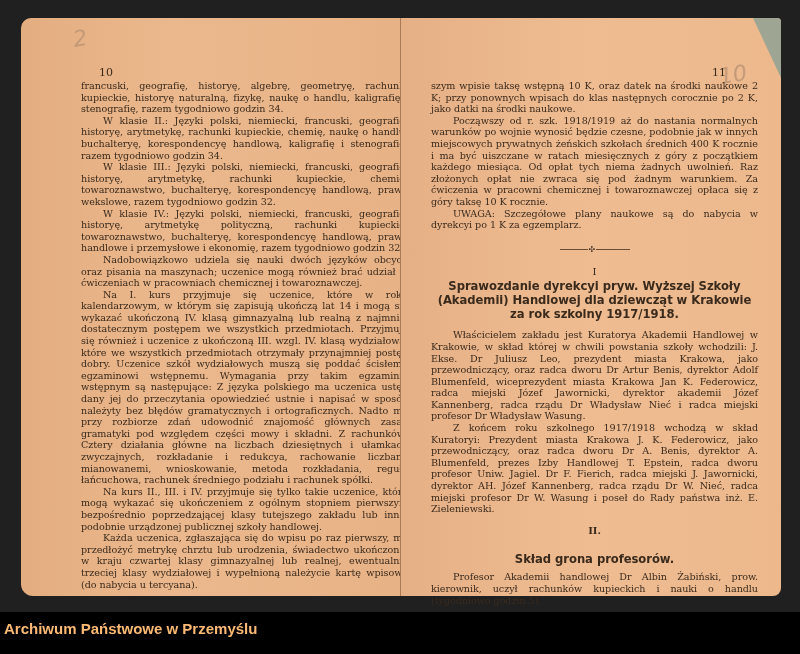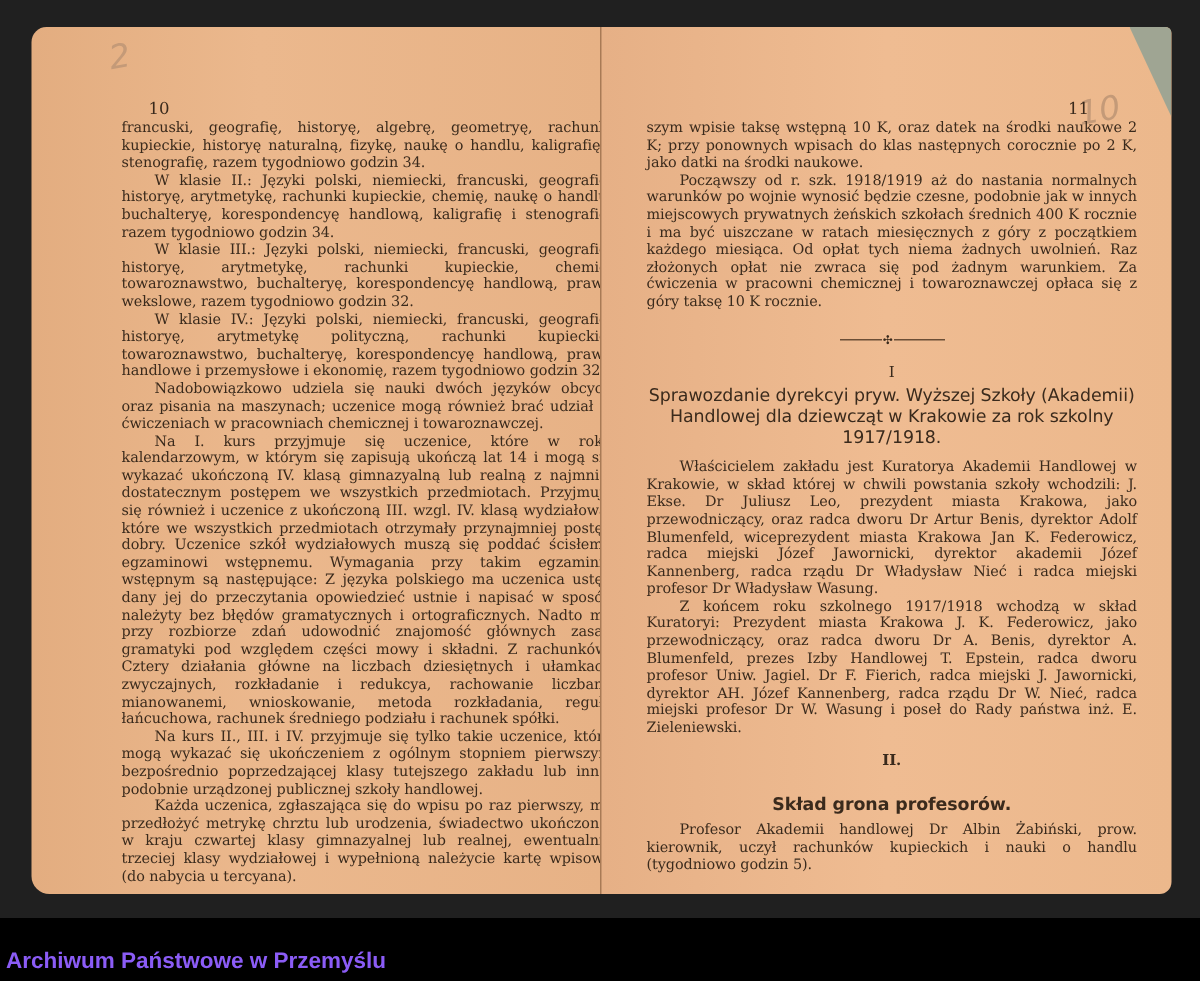--- a/index.html
+++ b/index.html
@@ -59,35 +59,35 @@
     margin: 14px auto 12px; width: 70px; height: 9px; position: relative;
   }
   .ornament::before {
     content: ""; position: absolute; left: 0; right: 0; top: 4px; height: 1px; background: #6b4e36;
   }
   .ornament span {
     position: absolute; left: 28px; top: 0; font-size: 8px; line-height: 9px; background: #efbc92; padding: 0 1px;
   }
   .sec-num { text-align: center; margin: 4px 0 2px; font-size: 10px; }
   .sec-title {
-    text-align: center; font-weight: normal; font-size: 11.6px; line-height: 14px;
+    text-align: center; font-weight: bold; font-size: 11.6px; line-height: 14px;
     font-family: "DejaVu Sans", sans-serif; margin: 0 0 8px;
   }
   .sec-title2 {
     text-align: center; font-weight: bold; font-size: 11.6px; line-height: 14px;
     font-family: "DejaVu Sans", sans-serif; margin: 16px 0 5px;
   }
   .footer {
     position: absolute; left: 0; top: 612px; width: 800px; height: 42px;
     background: #000;
   }
   .footer-label {
-    position: absolute; left: 4px; top: 20px;
+    position: absolute; left: 4px; top: 8px;
     font-family: "Liberation Sans", sans-serif; font-weight: bold;
-    font-size: 15px; color: #8b5cf6;
+    font-size: 15px; color: #fdba74;
   }
 </style>
 </head>
 <body>
 
 <div class="scan">
   <div class="page left">
     <div class="pencil" style="left:52px; top:8px;">2</div>
     <div class="pagenum" style="left:78px;">10</div>
     <div class="text">
@@ -104,20 +104,21 @@
 
   <div class="gutter"></div>
 
   <div class="page right">
     <div class="corner-tab"></div>
     <div class="pencil" style="left:318px; top:44px;">10</div>
     <div class="pagenum" style="left:311px;">11</div>
     <div class="text">
       <p class="noindent">szym wpisie taksę wstępną 10 K, oraz datek na środki naukowe 2 K; przy ponownych wpisach do klas następnych corocznie po 2 K, jako datki na środki naukowe.</p>
       <p>Począwszy od r. szk. 1918/1919 aż do nastania normalnych warunków po wojnie wynosić będzie czesne, podobnie jak w innych miejscowych prywatnych żeńskich szkołach średnich 400 K rocznie i ma być uiszczane w ratach miesięcznych z góry z początkiem każdego miesiąca. Od opłat tych niema żadnych uwolnień. Raz złożonych opłat nie zwraca się pod żadnym warunkiem. Za ćwiczenia w pracowni chemicznej i towaroznawczej opłaca się z góry taksę 10 K rocznie.</p>
+      <p>UWAGA: Szczegółowe plany naukowe są do nabycia w dyrekcyi po 1 K za egzemplarz.</p>
 
       <div class="ornament">
           <span>✣</span>
         </div>
 
       <div class="sec-num">I</div>
       <div class="sec-title">Sprawozdanie dyrekcyi pryw. Wyższej Szkoły (Akademii) Handlowej dla dziewcząt w Krakowie za rok szkolny 1917/1918.</div>
       <p>Właścicielem zakładu jest Kuratorya Akademii Handlowej w Krakowie, w skład której w chwili powstania szkoły wchodzili: J. Ekse. Dr Juliusz Leo, prezydent miasta Krakowa, jako przewodniczący, oraz radca dworu Dr Artur Benis, dyrektor Adolf Blumenfeld, wiceprezydent miasta Krakowa Jan K. Federowicz, radca miejski Józef Jawornicki, dyrektor akademii Józef Kannenberg, radca rządu Dr Władysław Nieć i radca miejski profesor Dr Władysław Wasung.</p>
       <p>Z końcem roku szkolnego 1917/1918 wchodzą w skład Kuratoryi: Prezydent miasta Krakowa J. K. Federowicz, jako przewodniczący, oraz radca dworu Dr A. Benis, dyrektor A. Blumenfeld, prezes Izby Handlowej T. Epstein, radca dworu profesor Uniw. Jagiel. Dr F. Fierich, radca miejski J. Jawornicki, dyrektor AH. Józef Kannenberg, radca rządu Dr W. Nieć, radca miejski profesor Dr W. Wasung i poseł do Rady państwa inż. E. Zieleniewski.</p>
 

